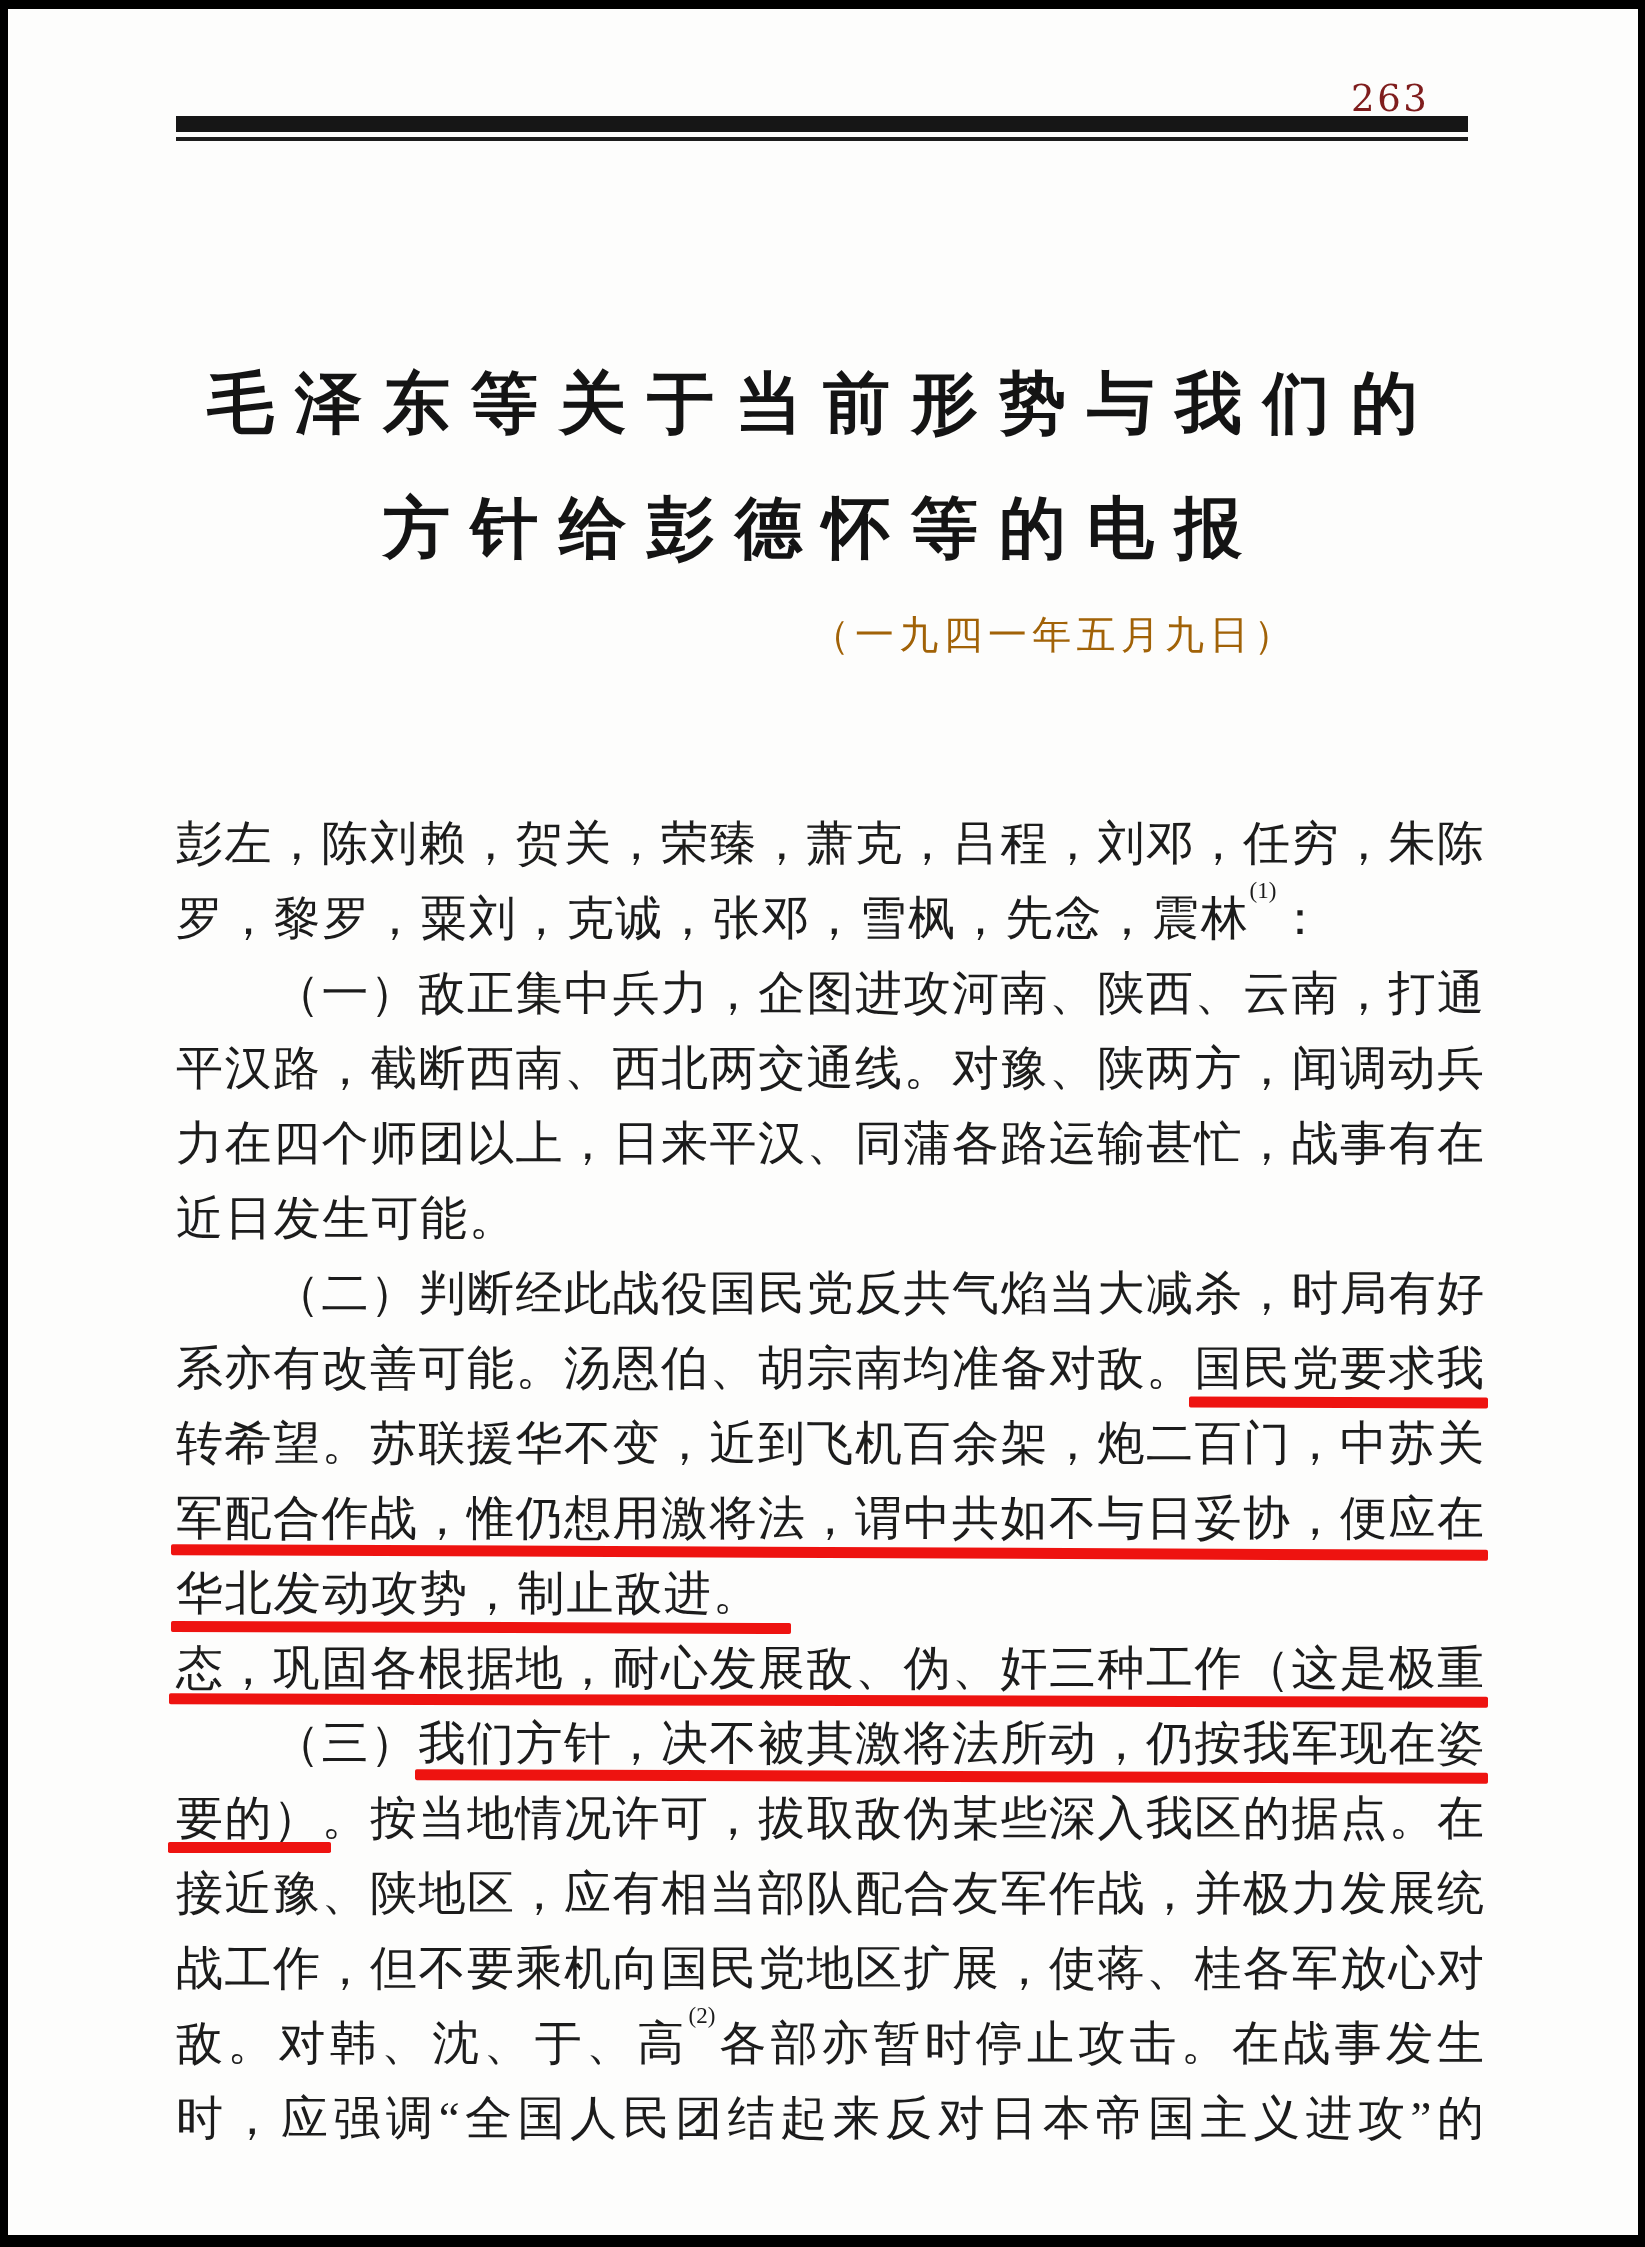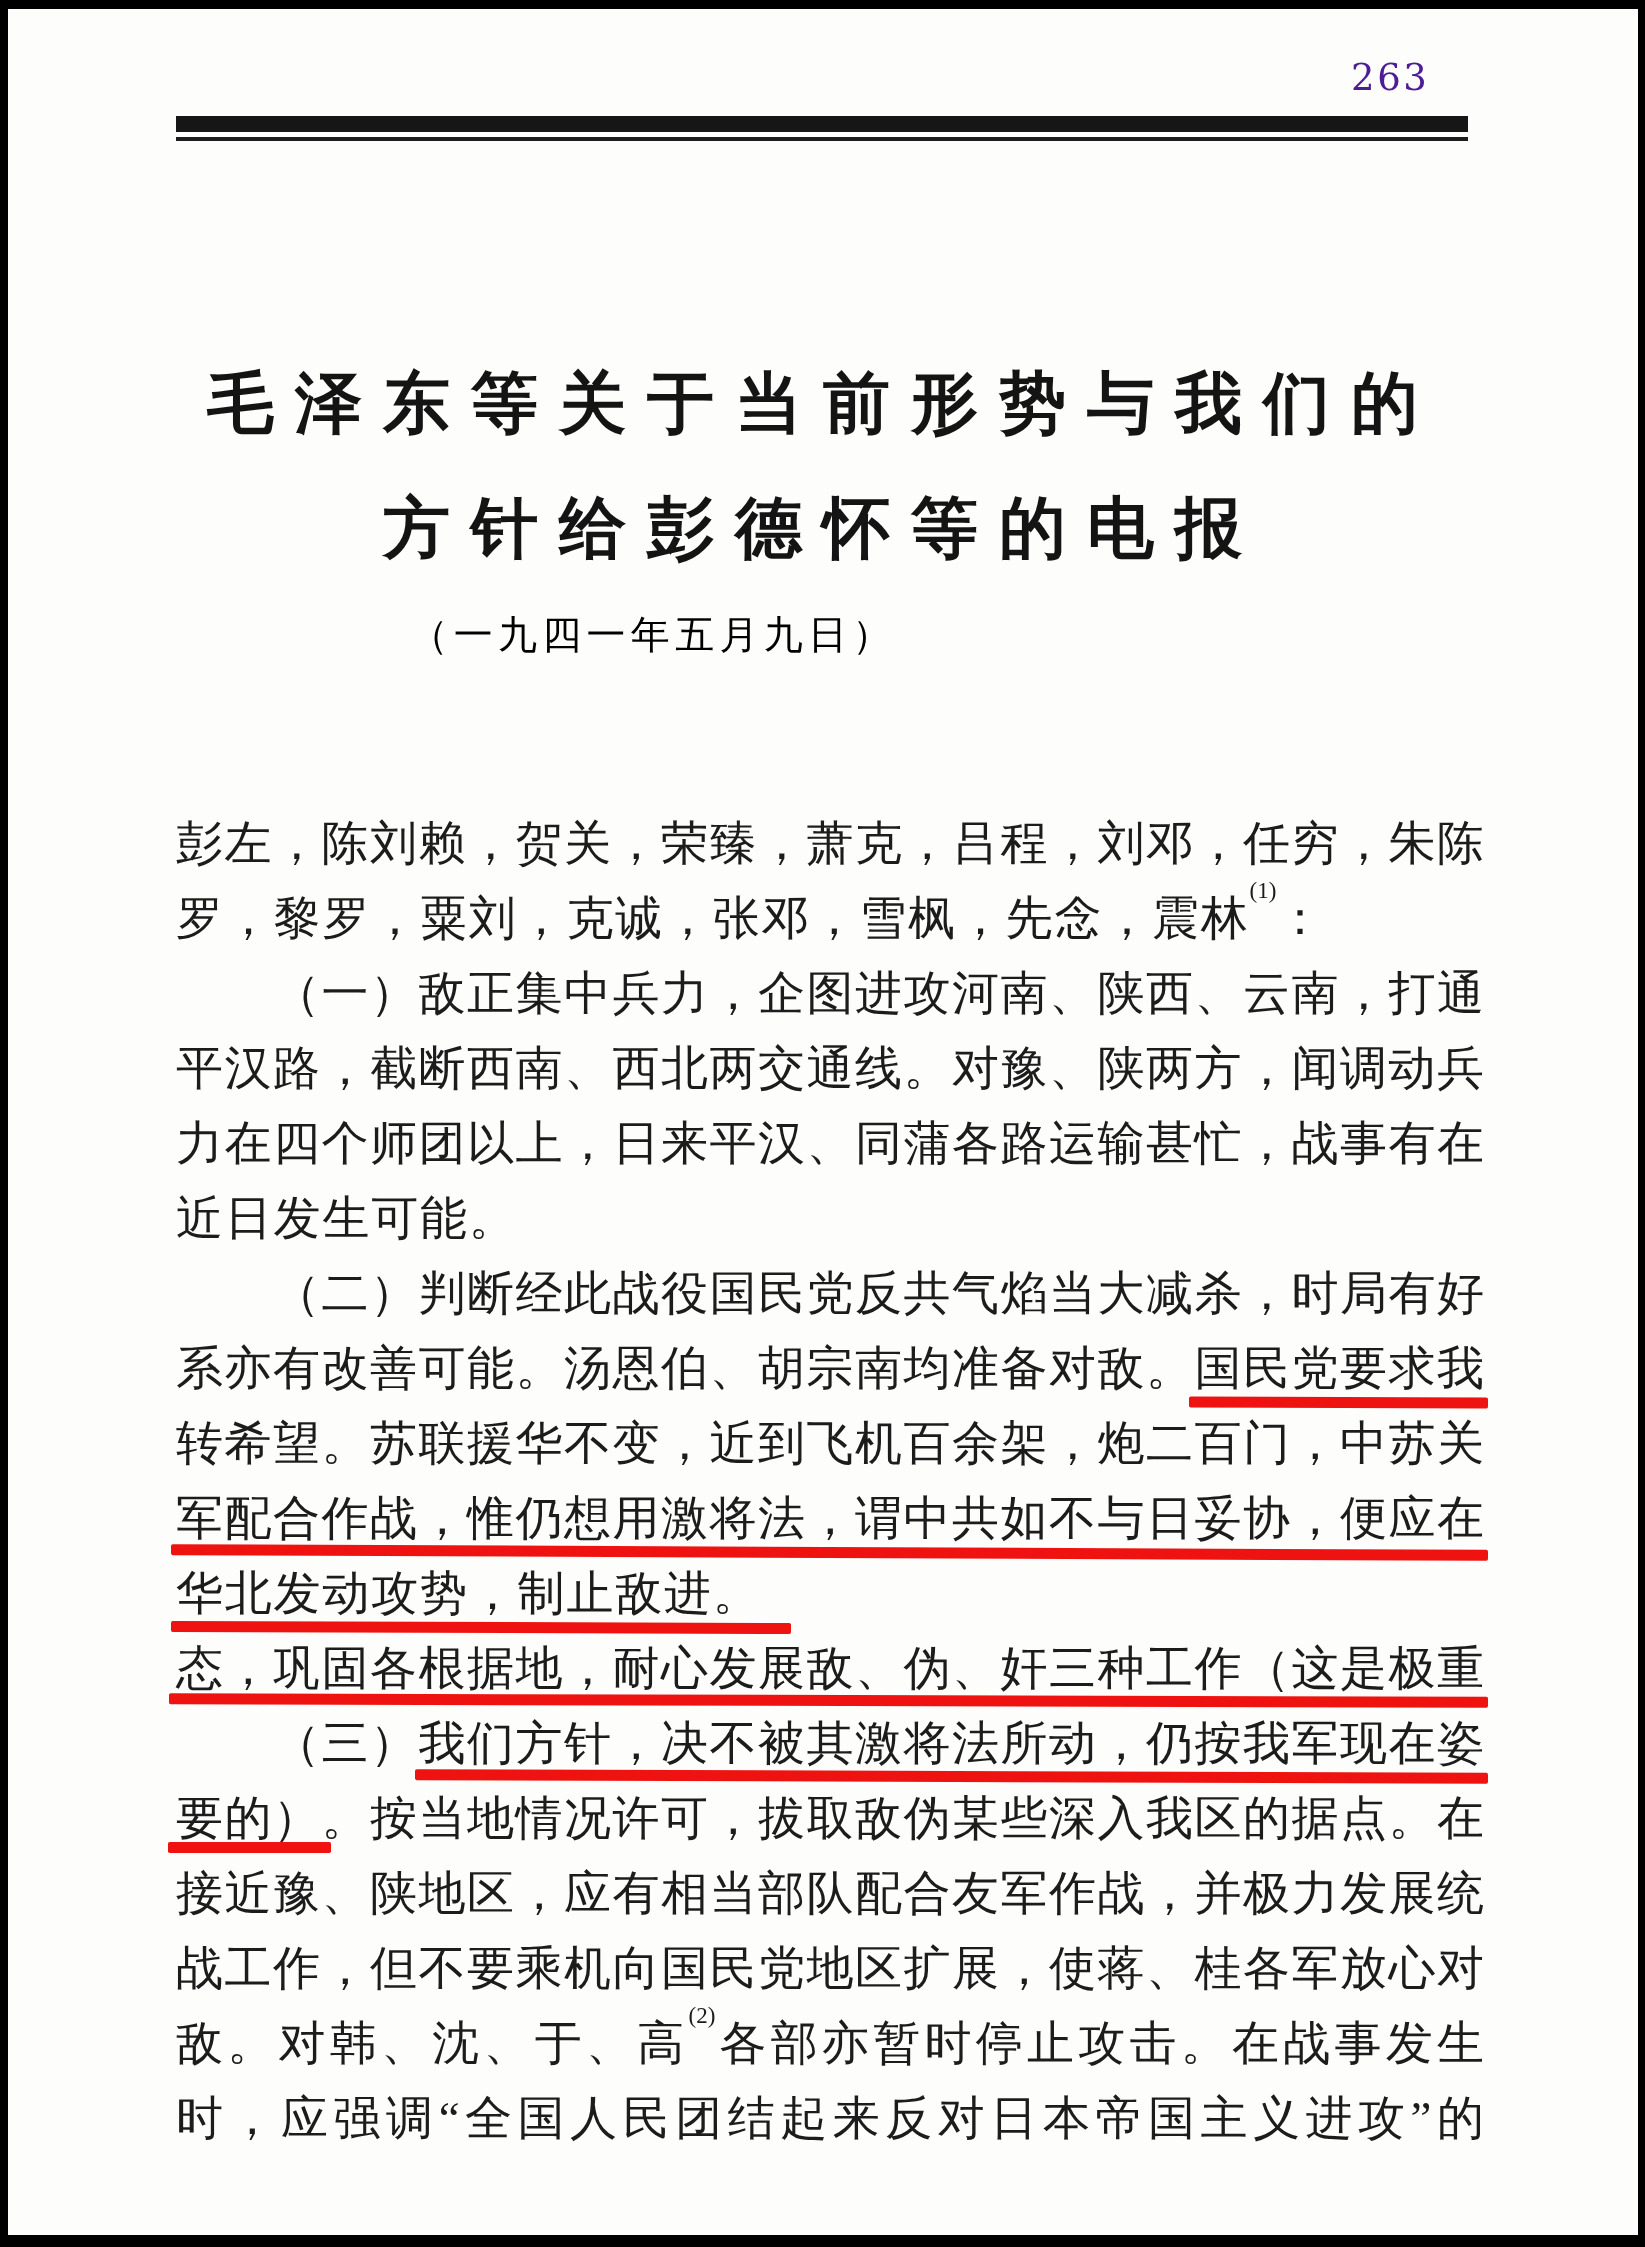--- a/index.html
+++ b/index.html
@@ -1,33 +1,33 @@
 <!DOCTYPE html>
 <html style="font-size:14px"><head>
 <meta charset="utf-8">
 <style>
   html,body{margin:0;padding:0;background:#000;}
   .frame{position:relative;width:1646px;height:2247px;background:#000;overflow:hidden;
          font-family:"Liberation Serif",serif;}
   .page{position:absolute;left:8px;top:8.8px;width:1630px;height:2226px;background:#fdfdfc;color:#1c1c1c;}
 
-  .pageno{position:absolute;left:1343px;top:47px;font-size:37px;letter-spacing:2.6px;
-          font-family:"DejaVu Serif",serif;color:#4c1d95;}
+  .pageno{position:absolute;left:1343px;top:68px;font-size:37px;letter-spacing:2.6px;
+          font-family:"DejaVu Serif",serif;color:#7f1d1d;}
 
   .rule-thick{position:absolute;left:168px;top:107px;width:1292px;height:16.7px;background:#161616;}
   .rule-thin {position:absolute;left:168px;top:128px;width:1292px;height:4.4px;background:#1d1d1d;}
 
   .title{position:absolute;left:0;width:1630px;margin:0;text-align:center;
          font-family:Liberation Sans, sans-serif;font-weight:900;font-size:67px;
          letter-spacing:21px;color:#141414;white-space:nowrap;}
   .t1{top:349px;}
   .t2{top:474px;}
 
-  .dateline{position:absolute;left:0;top:599px;width:1290px;text-align:center;
-            font-size:39px;letter-spacing:5.3px;color:#000000;}
+  .dateline{position:absolute;left:0;top:599px;width:1290px;text-align:right;
+            font-size:39px;letter-spacing:5.3px;color:#a16207;}
 
   .docbody{position:absolute;left:168px;top:809px;width:1308px;}
   .bl{position:relative;height:75px;line-height:51px;font-size:47px;
       letter-spacing:1.8px;white-space:nowrap;color:#1c1c1c;}
   .bl.just{white-space:normal;letter-spacing:0;
            text-align:justify;text-align-last:justify;}
   .bl.ind{text-indent:97px;}
   sup{font-size:23px;line-height:0;position:relative;top:-19.3px;letter-spacing:0;}
 
   .ul{position:absolute;height:11.4px;background:#ee1310;border-radius:1.8px;}

